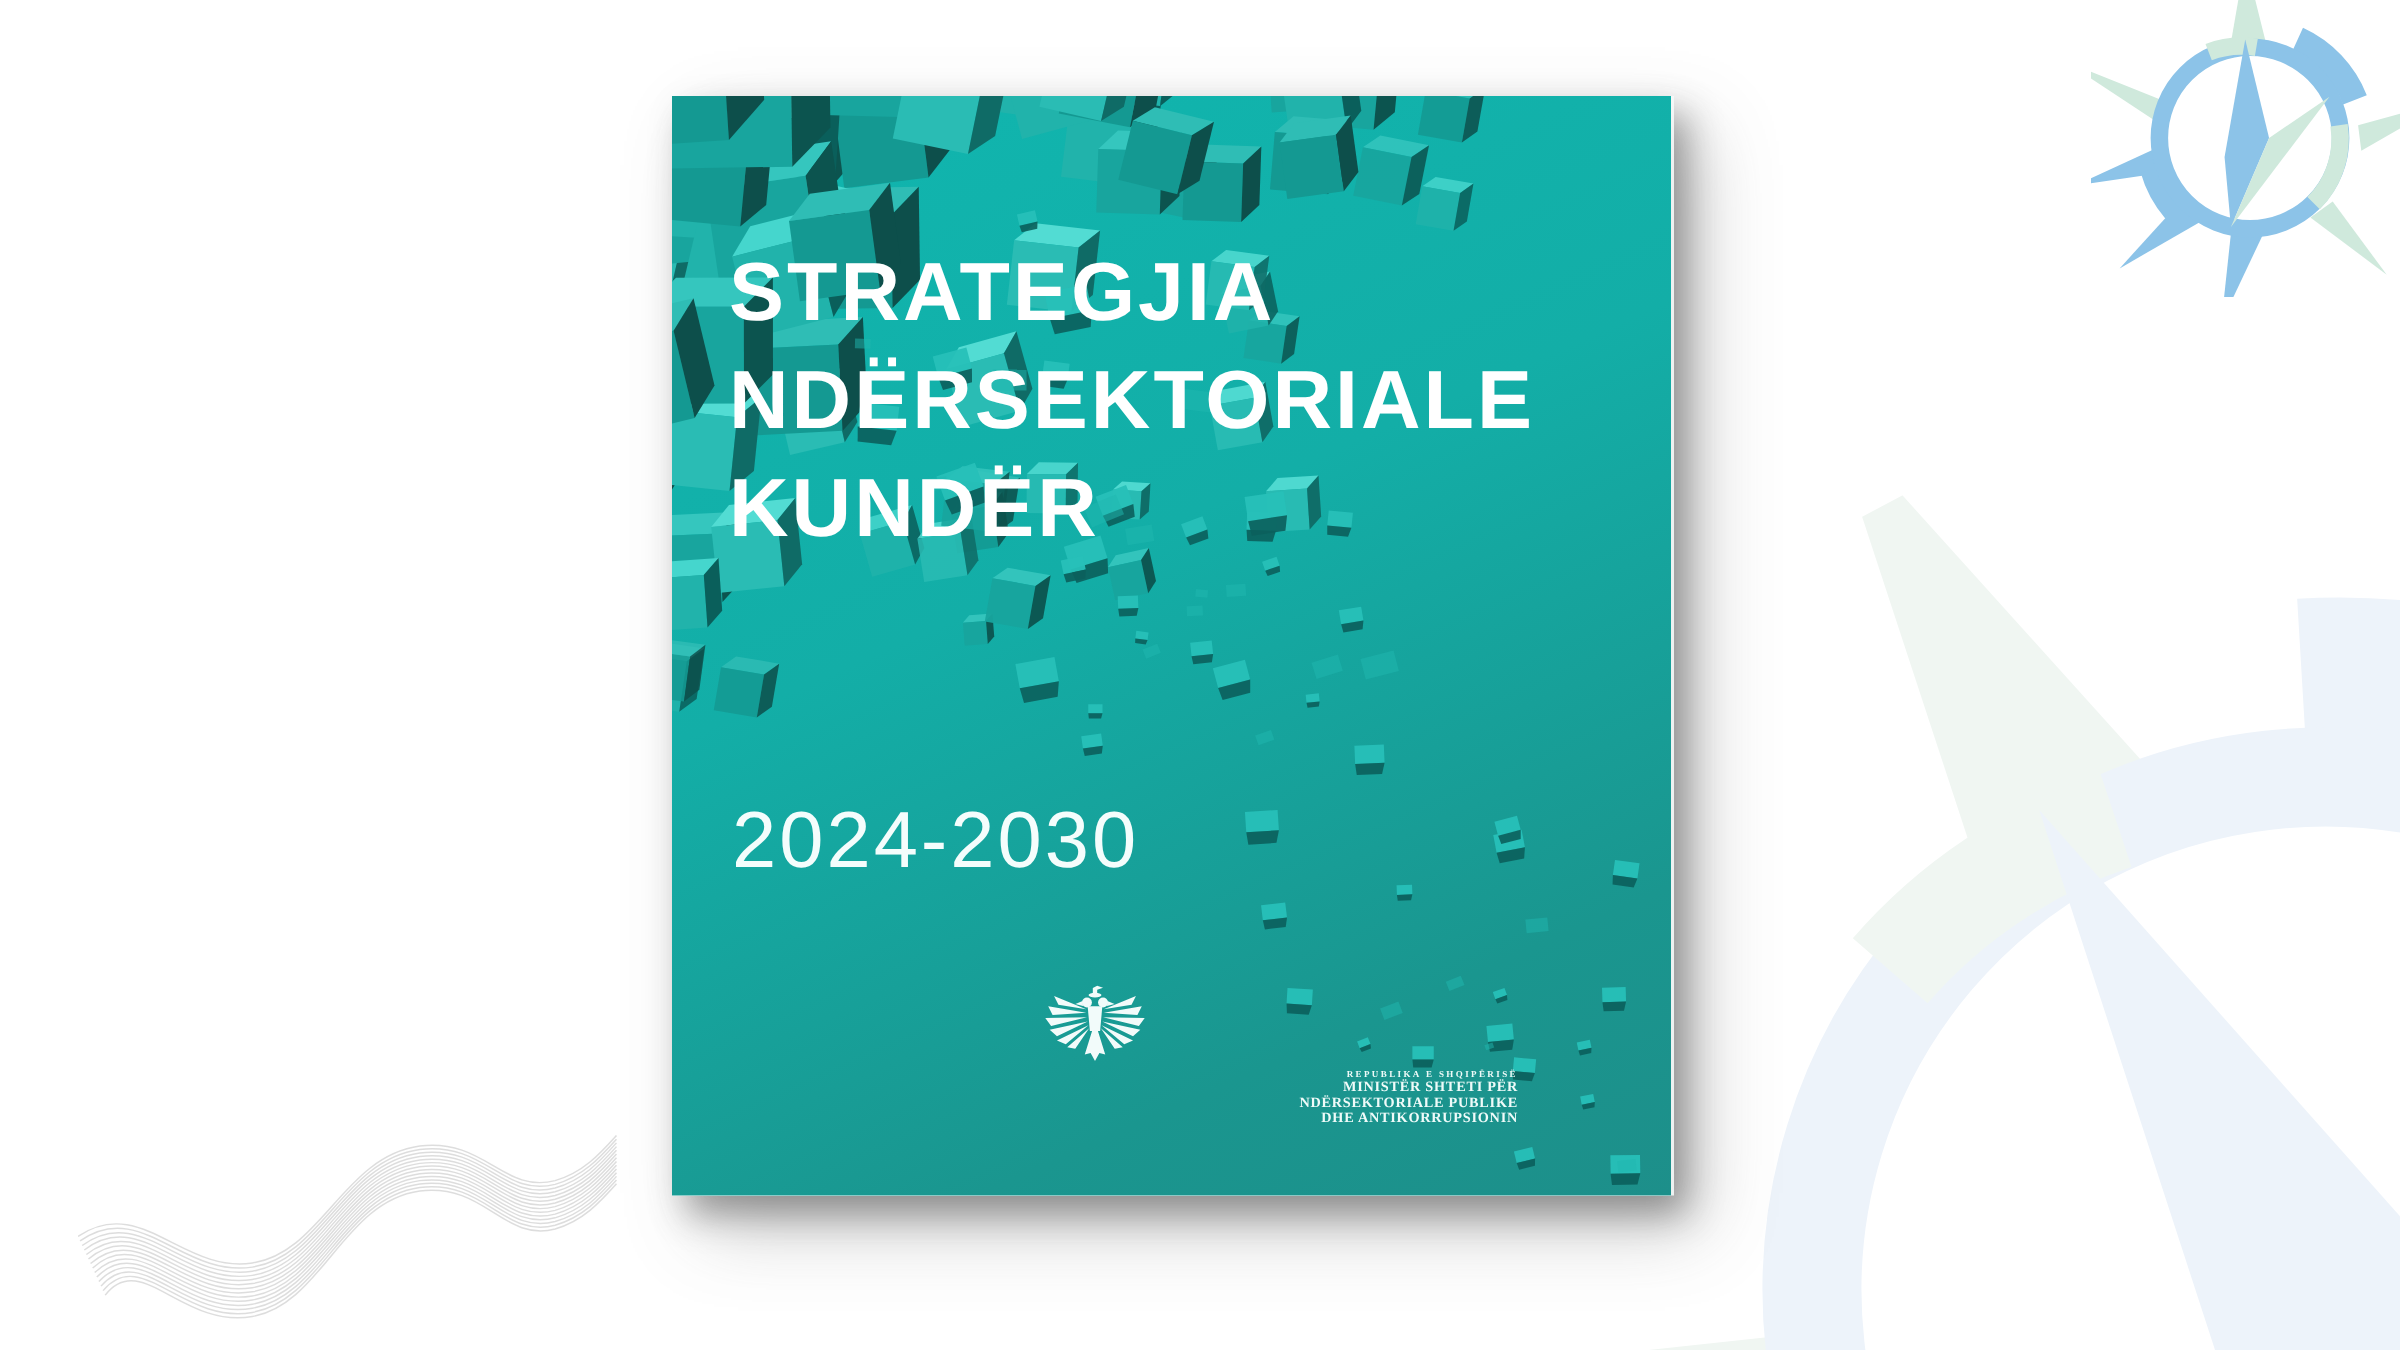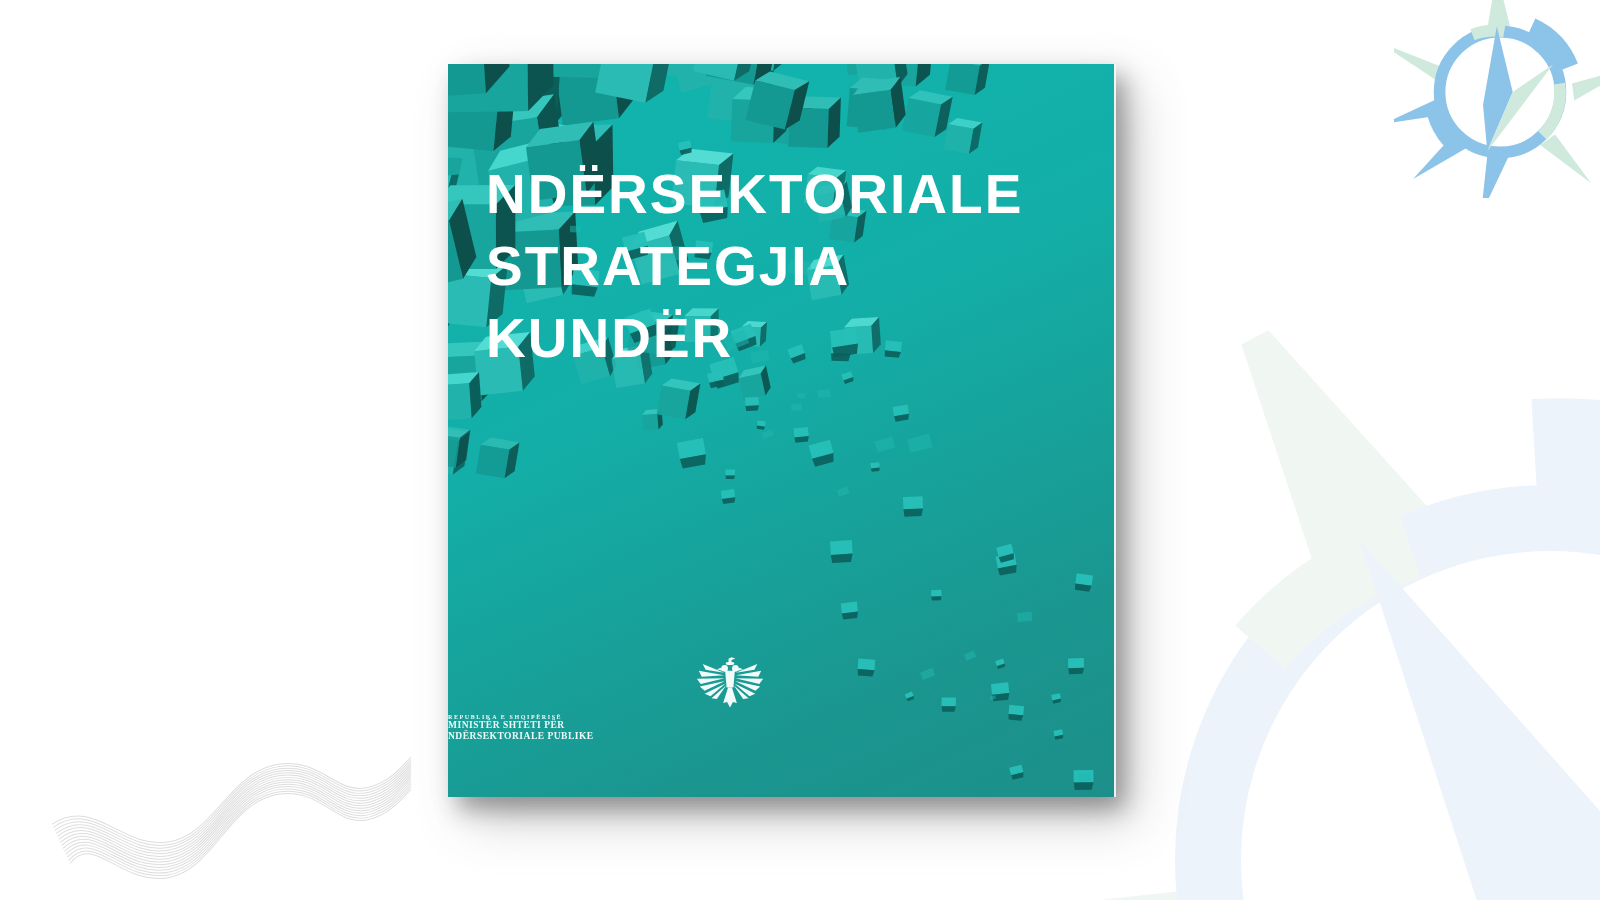--- a/index.html
+++ b/index.html
@@ -39,21 +39,21 @@
     letter-spacing:2px;color:#ffffff;
   }
   .cover-title span{display:block;}
 
   .cover-period{
     left:40px;top:466px;
     font-size:53px;font-weight:400;letter-spacing:2px;color:#f4fdfc;
   }
 
   .emblem{
-    left:0;top:592px;width:564px;text-align:left;color:#effbf9;
+    left:0;top:592px;width:564px;text-align:right;color:#effbf9;
     font-family:"Liberation Serif", serif;
   }
   .emblem svg{display:block;margin:0 auto;}
   .emblem .rep{margin-top:3px;font-size:6px;font-weight:700;letter-spacing:1.6px;}
   .emblem .min{font-size:9.5px;line-height:10.5px;font-weight:700;letter-spacing:.5px;}
 </style>
 </head>
 <body>
 
 <svg width="0" height="0" style="position:absolute">
@@ -743,38 +743,40 @@
         <rect x="0" y="0" width="8.22395555238355" height="5.098852442477801" fill="#27c0b8" opacity="0.95"></rect>
         <polygon points="0,5.098852442477801 8.22395555238355,5.098852442477801 7.4015599971451955,8.22395555238355 0.32895822209534203,8.22395555238355" fill="#0b5f5c" opacity="0.9"></polygon>
       </g>
       <g transform="translate(422.44260400533676,399.0881387447007) rotate(-5.976433746516705)">
         <rect x="0" y="0" width="8.787448915003106" height="5.448218327301926" fill="#27c0b8" opacity="0.95"></rect>
         <polygon points="0,5.448218327301926 8.787448915003106,5.448218327301926 7.908704023502795,8.787448915003106 0.35149795660012423,8.787448915003106" fill="#0b5f5c" opacity="0.9"></polygon>
       </g>
     </svg>
 
   <h1 class="abs cover-title">
+    <span>STRATEGJIA</span>
     <span>NDËRSEKTORIALE</span>
-    <span>STRATEGJIA</span>
     <span>KUNDËR</span>
   </h1>
 
+  <div class="abs cover-period">2024-2030</div>
 
   <div class="abs emblem">
     <svg width="78" height="55" viewBox="0 0 80 56" fill="#f2fbfa">
       <path d="M38.5,6 L38.5,2.5 L41.5,1 L45.5,2.4 L41.5,3.8 L41.5,6 Z"></path>
       <ellipse cx="40" cy="7.4" rx="4.4" ry="1.6"></ellipse>
       <circle cx="34.5" cy="12.5" r="3.4"></circle>
       <circle cx="45.5" cy="12.5" r="3.4"></circle>
       <path d="M31.5,11.5 L26.6,13.4 L31.8,14.9 Z"></path>
       <path d="M48.5,11.5 L53.4,13.4 L48.2,14.9 Z"></path>
       <path d="M35,15 L45,15 L43.5,32 L36.5,32 Z"></path>
       <path d="M34,17 L12,8 L15,14 Z  M34,19.5 L8,15 L11,21 Z  M34.5,22.5 L6,23 L10,28.5 Z
                M35,25.5 L9,31 L14,35.5 Z  M35.5,28 L14,38.5 L20,41 Z  M36,30 L21,43 L26.5,44 Z"></path>
       <path d="M46,17 L68,8 L65,14 Z  M46,19.5 L72,15 L69,21 Z  M45.5,22.5 L74,23 L70,28.5 Z
                M45,25.5 L71,31 L66,35.5 Z  M44.5,28 L66,38.5 L60,41 Z  M44,30 L59,43 L53.5,44 Z"></path>
       <path d="M38,32 L33,48 L37,47 L40,52.5 L43,47 L47,48 L42,32 Z"></path>
     </svg>
     <div class="rep">REPUBLIKA E SHQIPËRISË</div>
     <div class="min">MINISTËR SHTETI PËR</div>
     <div class="min">NDËRSEKTORIALE PUBLIKE</div>
+    <div class="min">DHE ANTIKORRUPSIONIN</div>
   </div>
 </div>
 
 </body></html>

